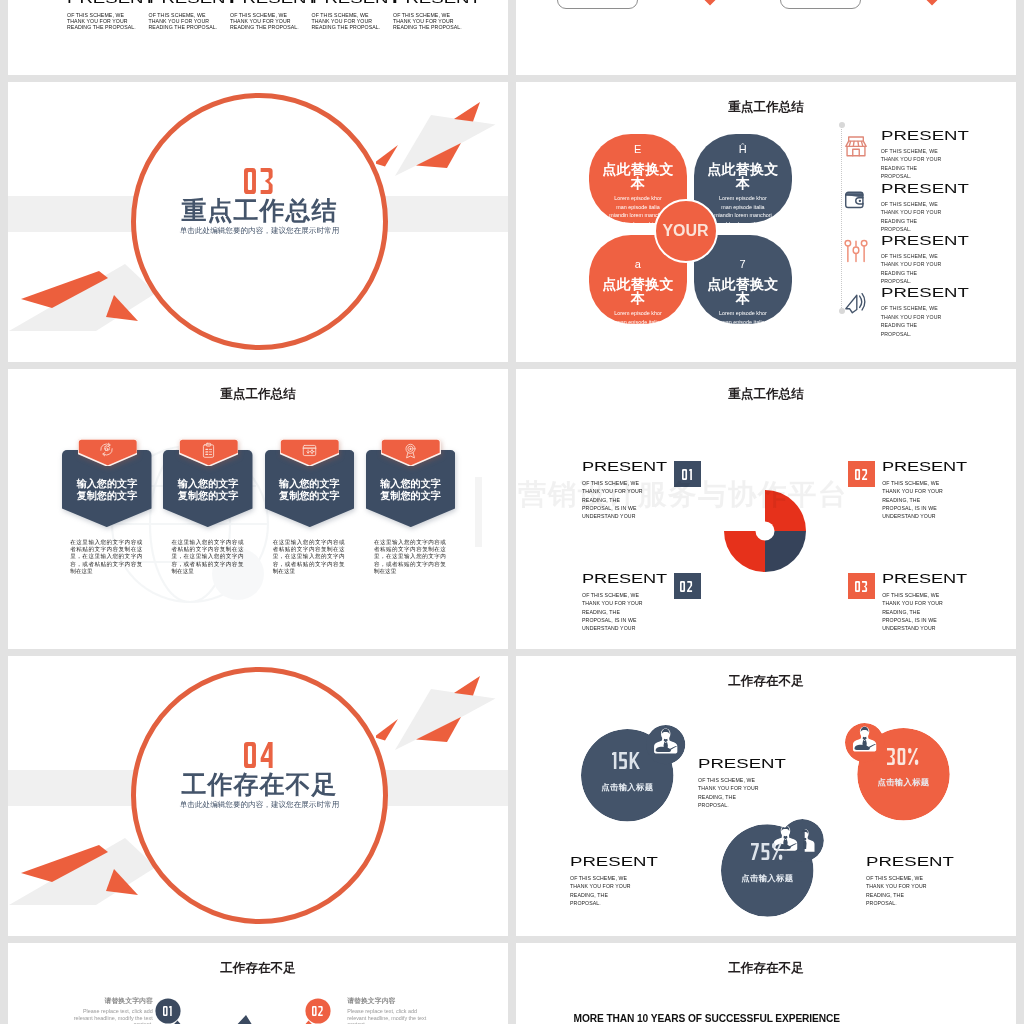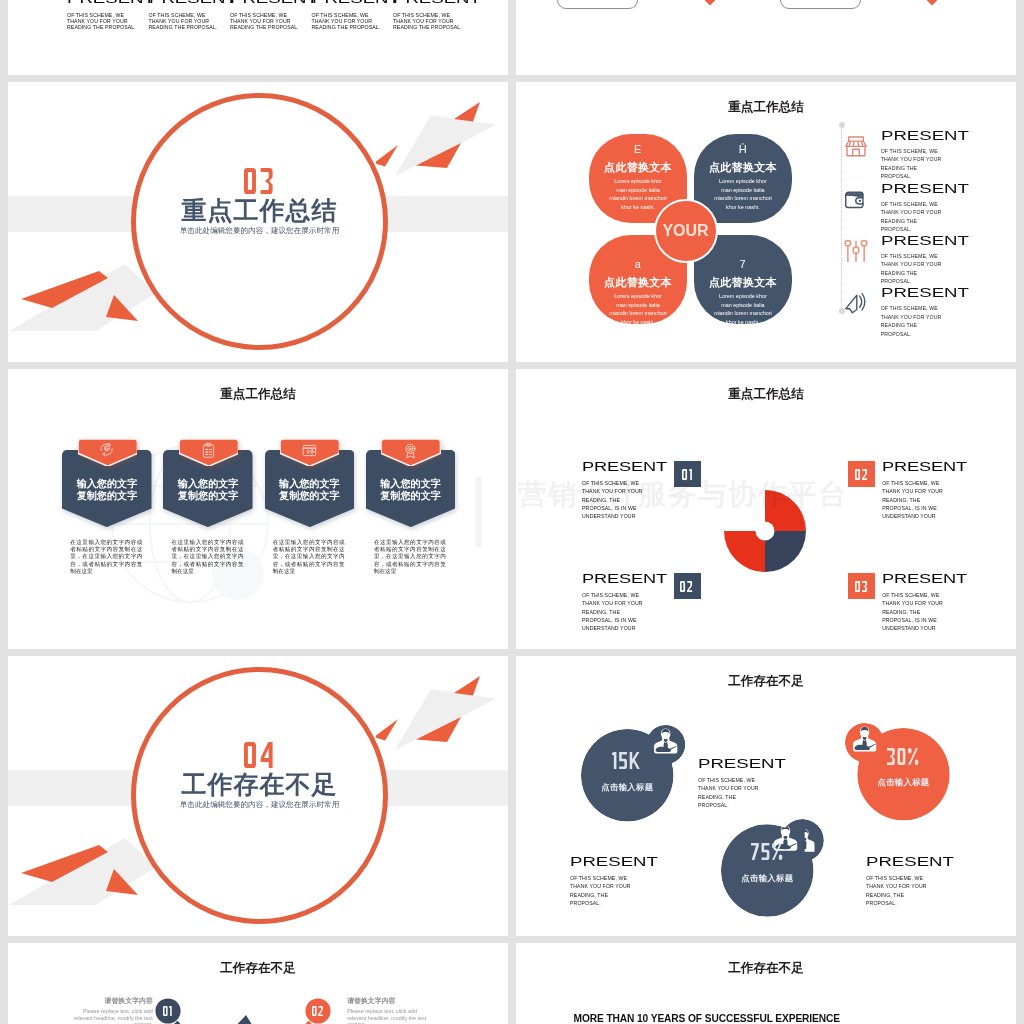--- a/index.html
+++ b/index.html
@@ -27,21 +27,21 @@
   
   .petal{position:absolute;width:98px;height:89px;box-sizing:border-box;
          padding:0 7px;color:#fff;text-align:center;}
   .p-tl{left:73px;top:51.6px;background:#ef6142;border-radius:42px 42px 0 42px;}
   .p-tr{left:177.9px;top:51.6px;background:#44546a;border-radius:42px 42px 42px 0;}
   .p-bl{left:73px;top:152.6px;background:#ef6142;border-radius:42px 0 42px 42px;}
   .p-br{left:177.9px;top:152.6px;background:#44546a;border-radius:0 42px 42px 42px;}
   .p-tl,.p-tr{padding-top:10px;}
   .p-bl,.p-br{padding-top:24px;}
   .pt-letter{font-size:11px;line-height:1;letter-spacing:.5px;}
-  .pt-cn{font-size:11px;font-weight:700;line-height:1;margin-top:7px;letter-spacing:.3px;}
+  .pt-cn{font-size:14px;font-weight:700;line-height:1;margin-top:7px;letter-spacing:.3px;}
   .pt-en{font-size:5.4px;line-height:1.58;margin-top:4.5px;padding:0 13px;}
   .swot-hub{position:absolute;left:137.5px;top:116.8px;width:64px;height:64px;border-radius:50%;
             background:#ef6142;border:2.5px solid #fff;box-sizing:border-box;
             display:flex;align-items:center;justify-content:center;
             color:#fbe3d8;font-size:16px;font-weight:700;letter-spacing:0px;}
   .sw-rail{position:absolute;left:325px;top:42px;width:0;height:188px;
            border-left:1px dotted #c9c9c9;}
   .sw-dot{position:absolute;left:322.5px;width:6px;height:6px;border-radius:50%;background:#d8d8d8;}
   .sw-item{position:absolute;left:328.7px;width:104px;}
   .sw-ico{position:absolute;left:-2px;top:4px;width:26px;height:26px;display:block;}

